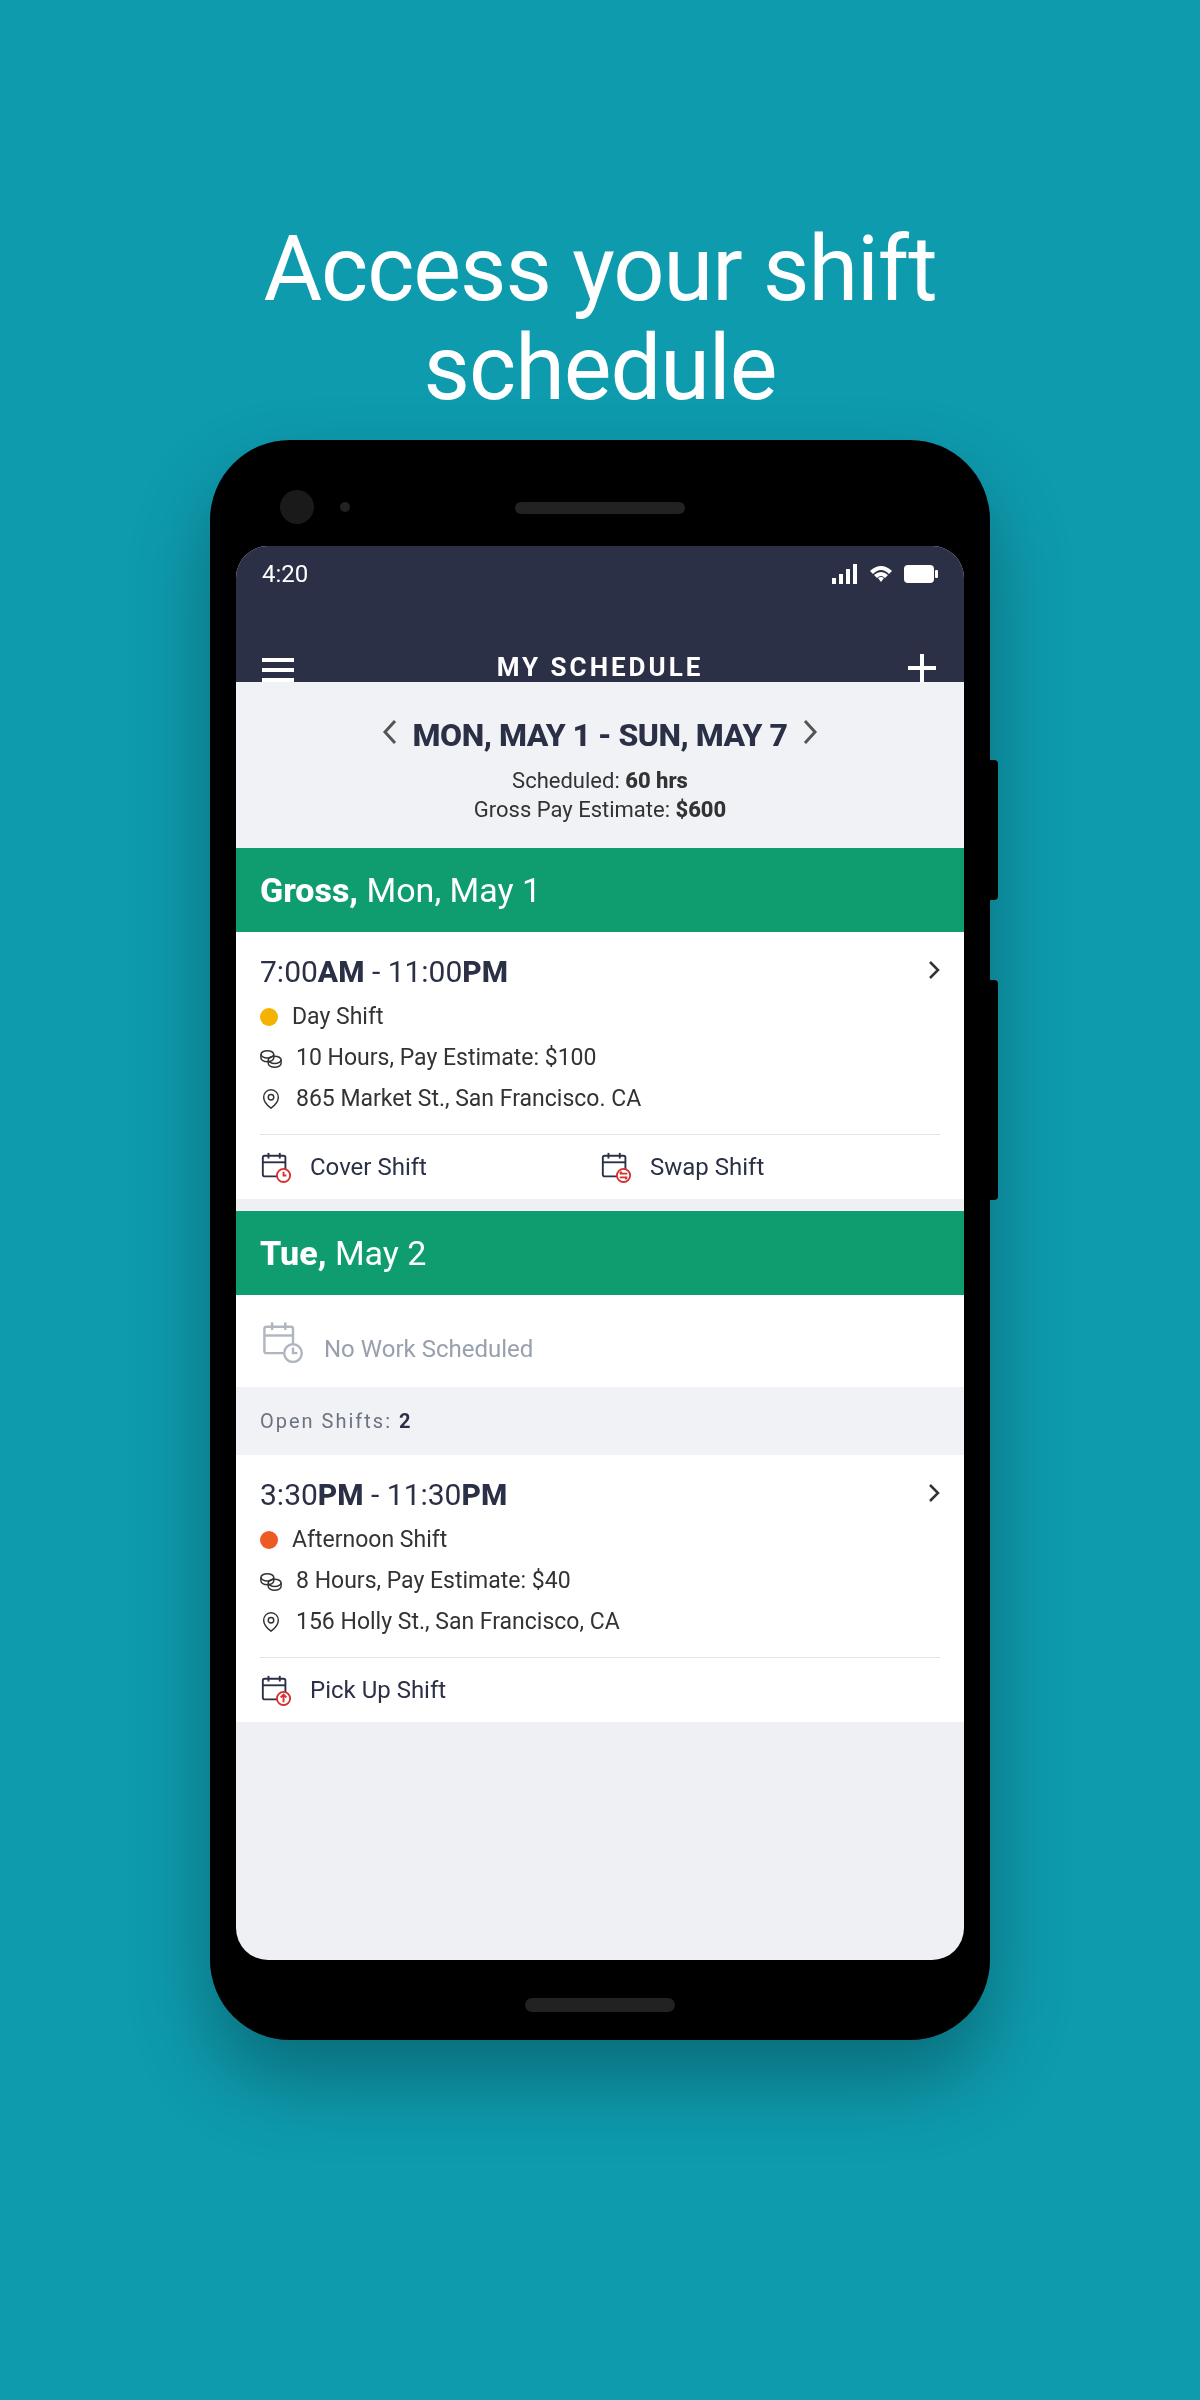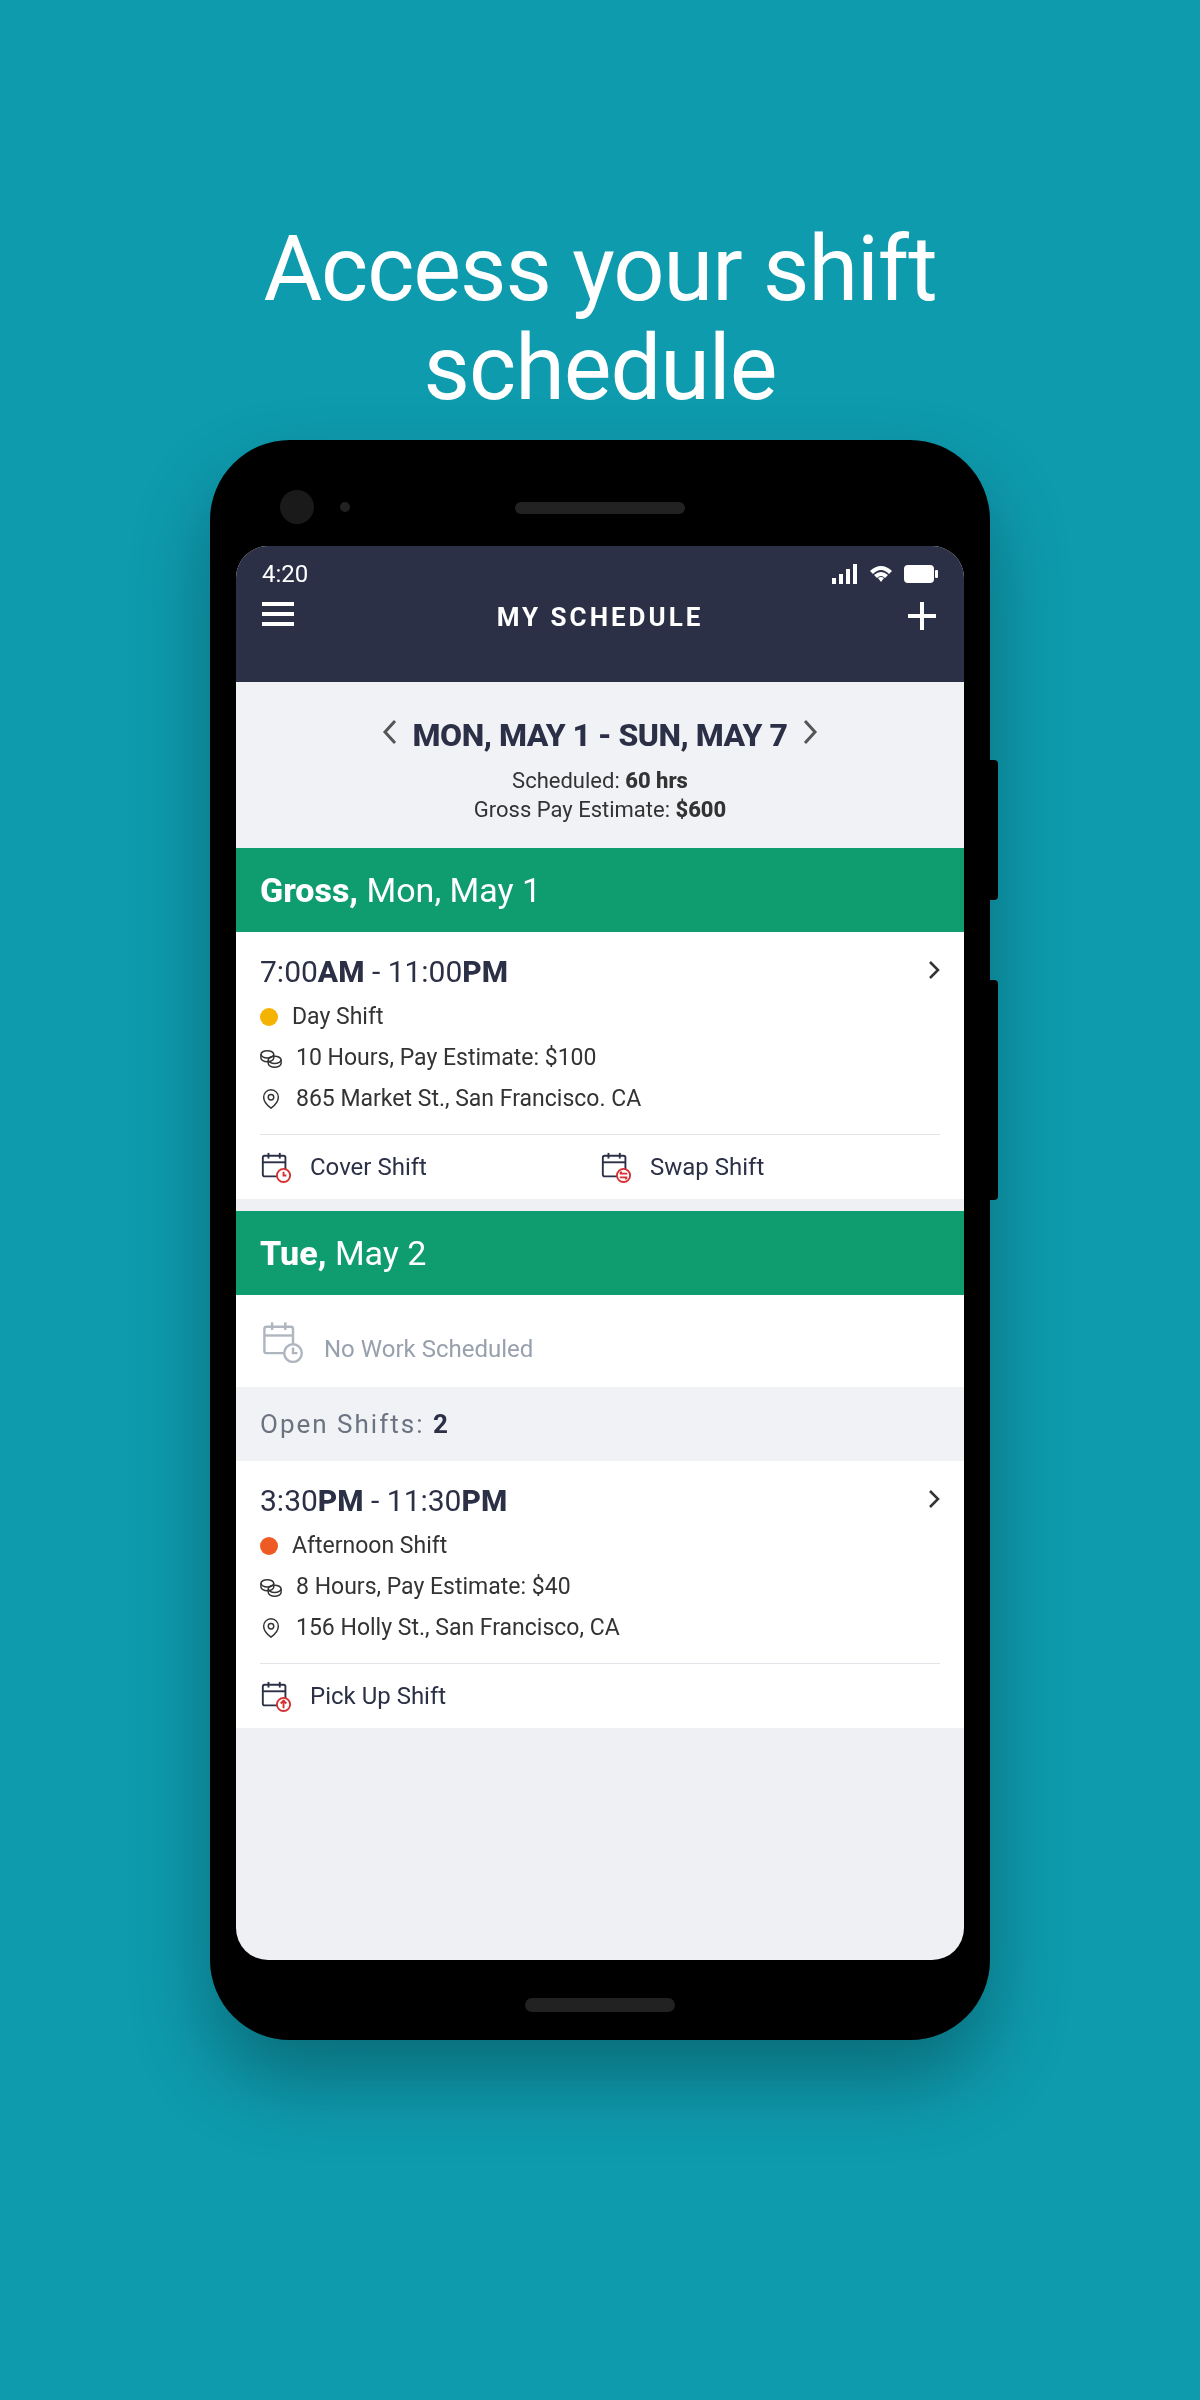--- a/index.html
+++ b/index.html
@@ -65,21 +65,21 @@
     justify-content: space-between;
     padding: 0 26px;
     font-size: 24px;
   }
   .status-icons { display: flex; gap: 10px; align-items: center; }
   .navbar {
     background: #2b3046;
     color: #fff;
     height: 80px;
     display: flex;
-    align-items: flex-start;
+    align-items: flex-end;
     justify-content: space-between;
     padding: 0 22px;
   }
   .nav-title { flex: 1; text-align: center; font-size: 26px; font-weight: 700; letter-spacing: 3px; }
   .ham, .plus { width: 40px; display:flex; align-items:center; justify-content:center; }
   .week-header {
     background: #f0f2f6;
     padding: 34px 16px 26px;
     text-align: center;
   }
@@ -107,21 +107,21 @@
   .dot { width: 18px; height: 18px; border-radius: 50%; flex-shrink: 0;}
   .dot.yellow { background: #f5b301; }
   .dot.orange { background: #ee5a24; }
   .icon { width: 22px; height: 22px; flex-shrink: 0; }
   .divider { height: 1px; background: #e2e4ea; margin: 22px 0 0; }
   .actions { display: flex; padding: 16px 0; }
   .action { flex: 1; display: flex; align-items: center; gap: 18px; font-size: 24px; cursor: pointer; }
   .act-icon { width: 32px; height: 32px; flex-shrink:0; }
   .no-work { background:#fff; display:flex; align-items:flex-end; gap:20px; padding: 24px; color:#98a0ad; font-size: 24px;}
   .no-work svg { width: 44px; height: 44px; }
-  .open-header { background:#f0f2f6; padding: 22px 24px; font-size: 26px; color:#6b7280; letter-spacing: 2px;}
+  .open-header { background:#f0f2f6; padding: 22px 24px; font-size: 20px; color:#6b7280; letter-spacing: 2px;}
   .open-header b { color:#2b3046; font-weight: 700; }
   .gap { height: 12px; background:#eef0f4; }
 </style>
 </head>
 <body>
 
 <div class="promo-title">
   <span>Access your shift</span><br>
   <span>schedule</span>
 </div>

